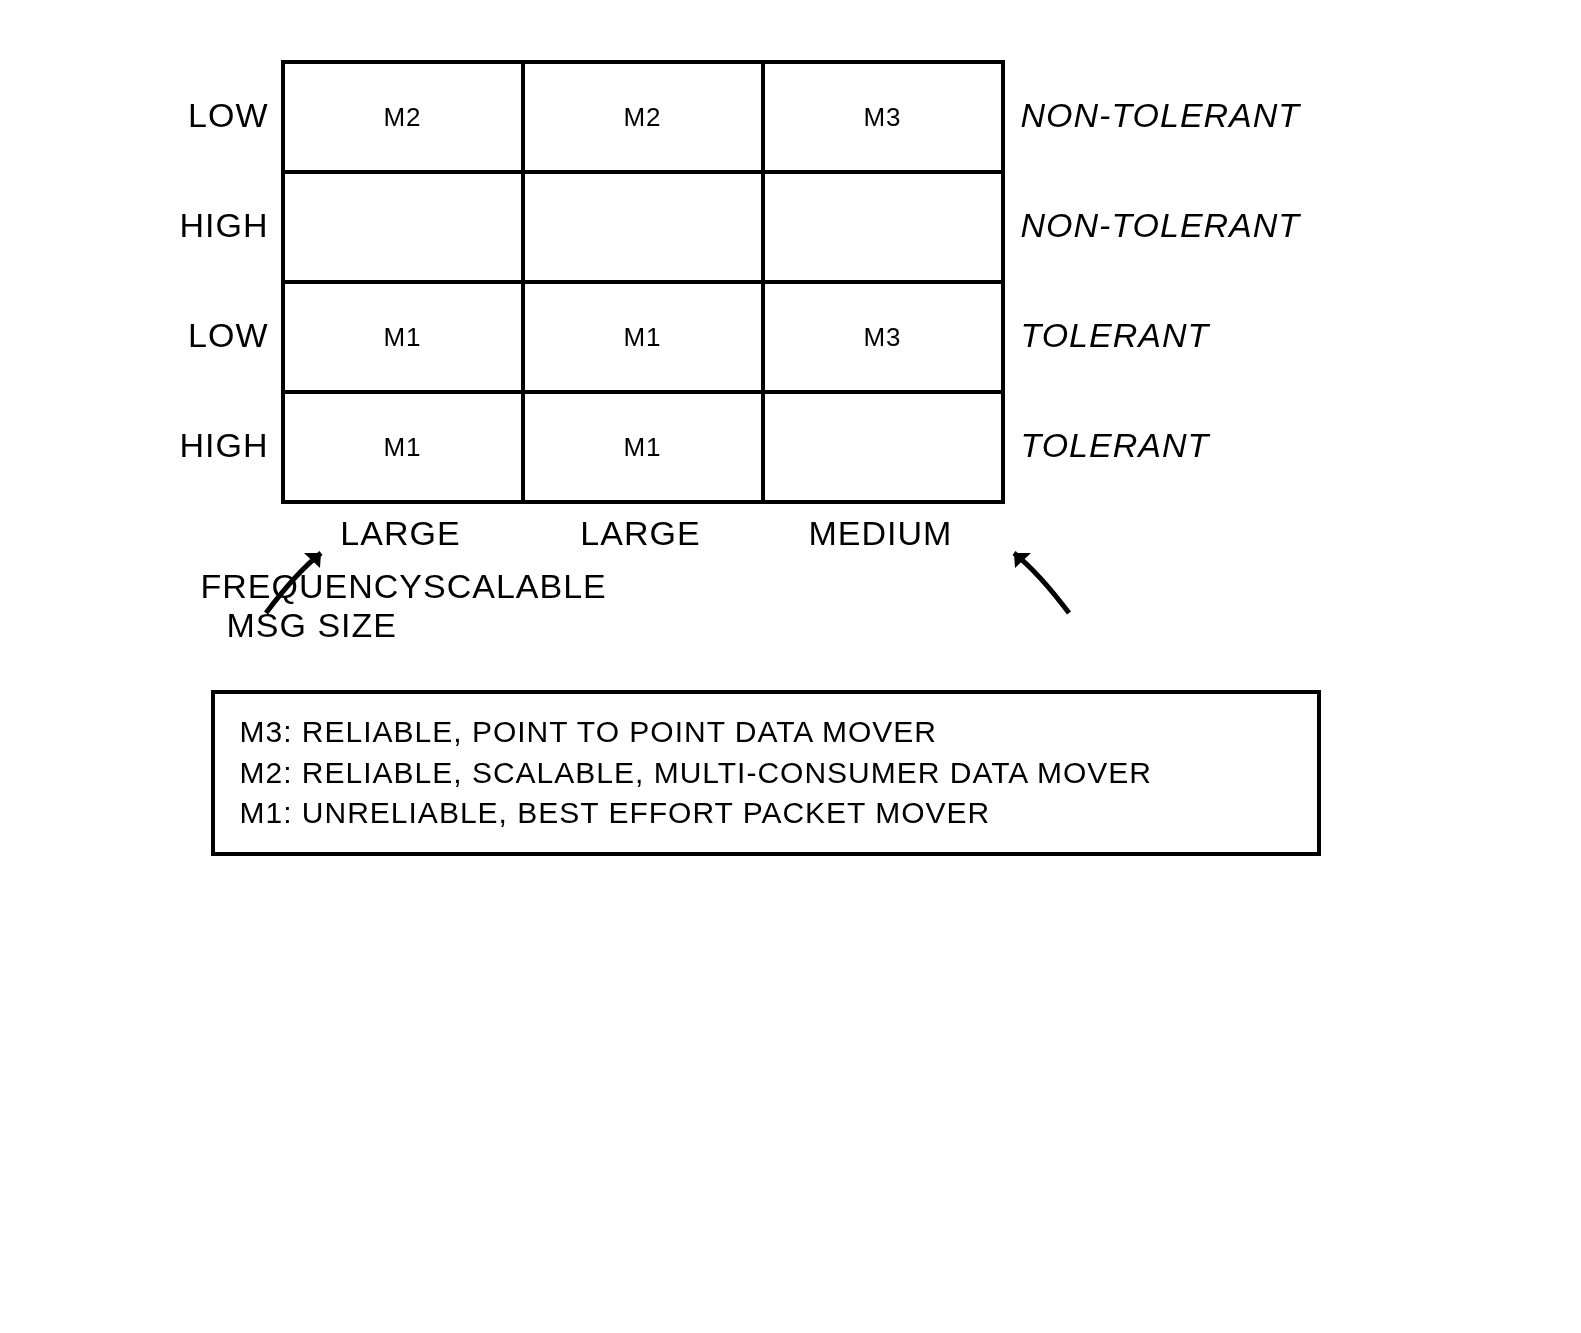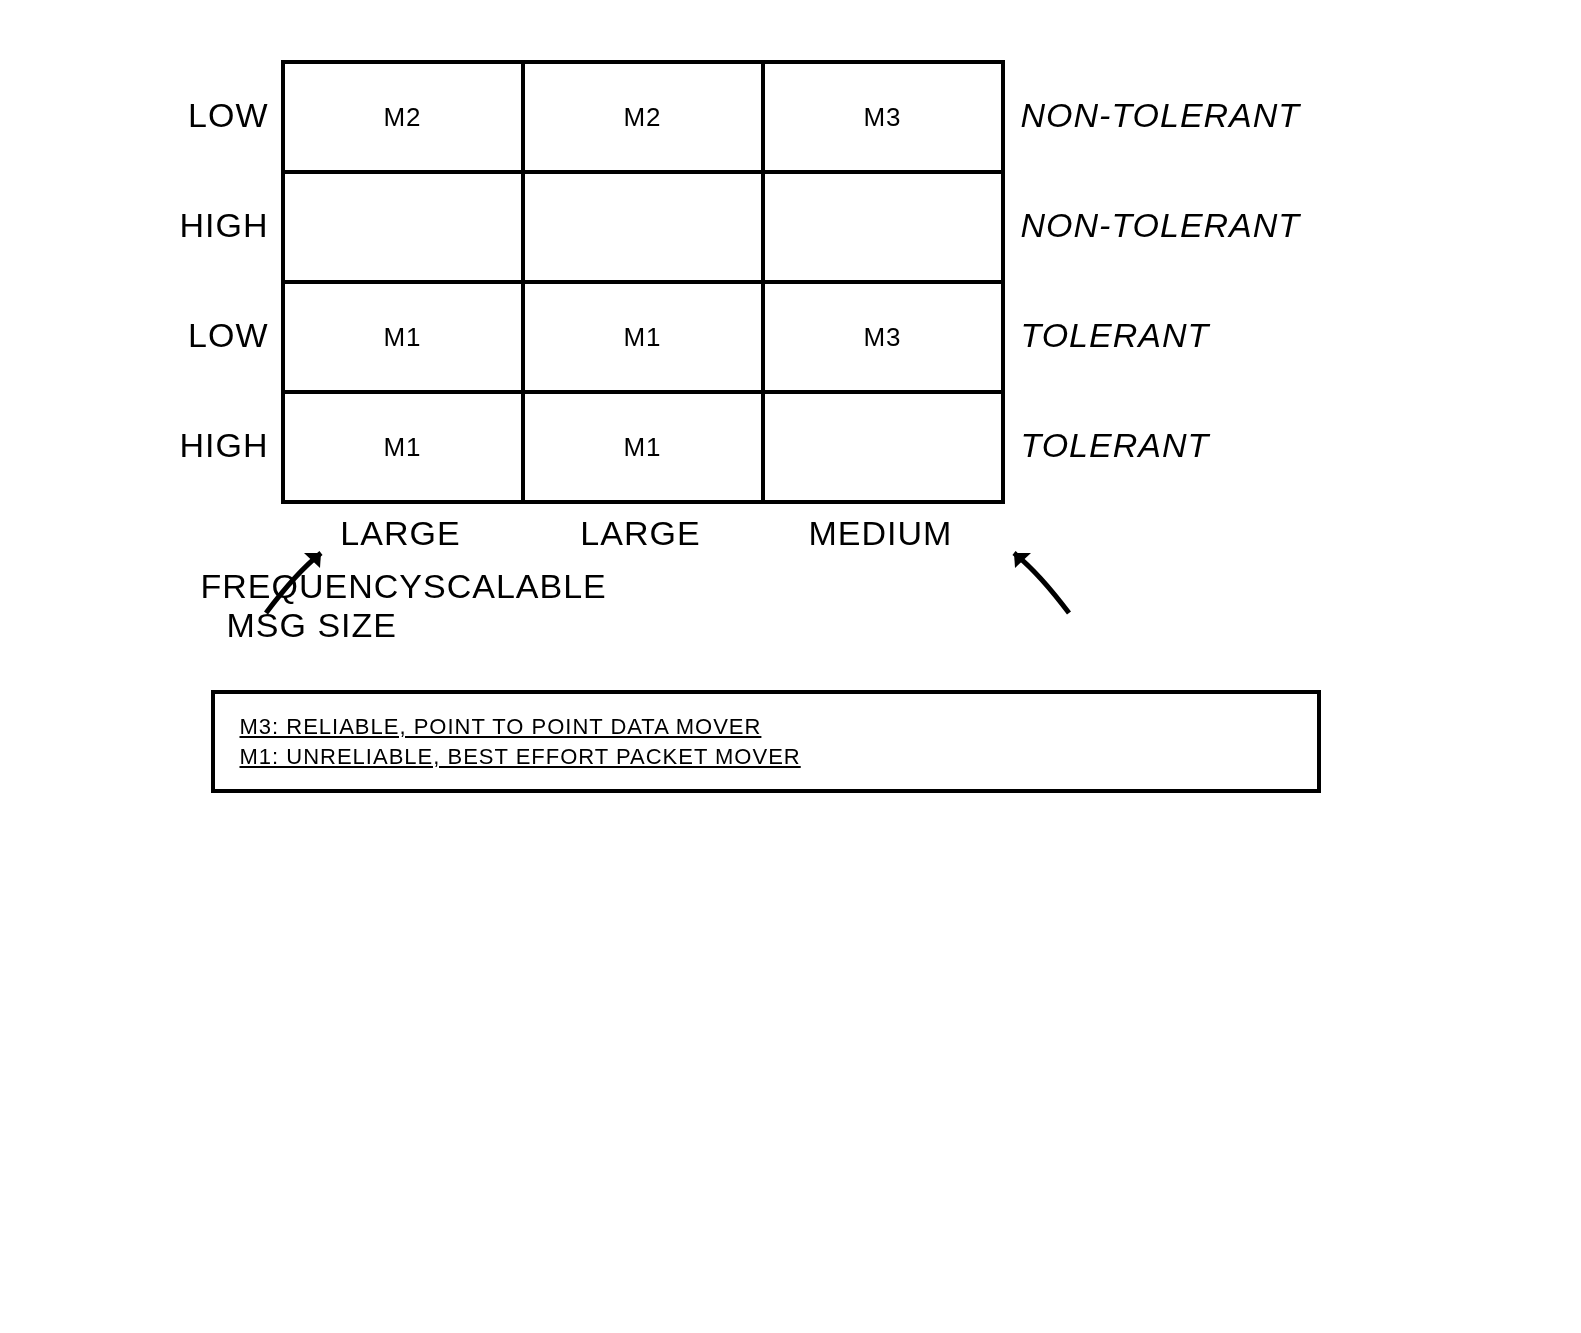--- a/index.html
+++ b/index.html
@@ -86,24 +86,23 @@
       text-align: center;
     }
     .legend-box {
       border: 4px solid #000;
       margin-top: 45px;
       padding: 18px 25px;
       width: 1110px;
       margin-left: 70px;
     }
     .legend-line {
-      font-size: 22px;
+      font-size: 30px;
       letter-spacing: 1px;
       line-height: 1.35;
-      text-decoration: underline;
     }
     .arrow-svg-left {
       position: absolute;
       left: 105px;
       top: 488px;
     }
     .arrow-svg-right {
       position: absolute;
       left: 858px;
       top: 488px;
@@ -176,16 +175,17 @@
       <div>FREQUENCY</div>
       <div>MSG SIZE</div>
     </div>
     <div class="axis-label-right">
       <div>SCALABLE</div>
     </div>
   </div>
 
   <div class="legend-box">
     <div class="legend-line">M3: RELIABLE, POINT TO POINT DATA MOVER</div>
+    <div class="legend-line">M2: RELIABLE, SCALABLE, MULTI-CONSUMER DATA MOVER</div>
     <div class="legend-line">M1: UNRELIABLE, BEST EFFORT PACKET MOVER</div>
   </div>
 
 </div>
 
 </body></html>

